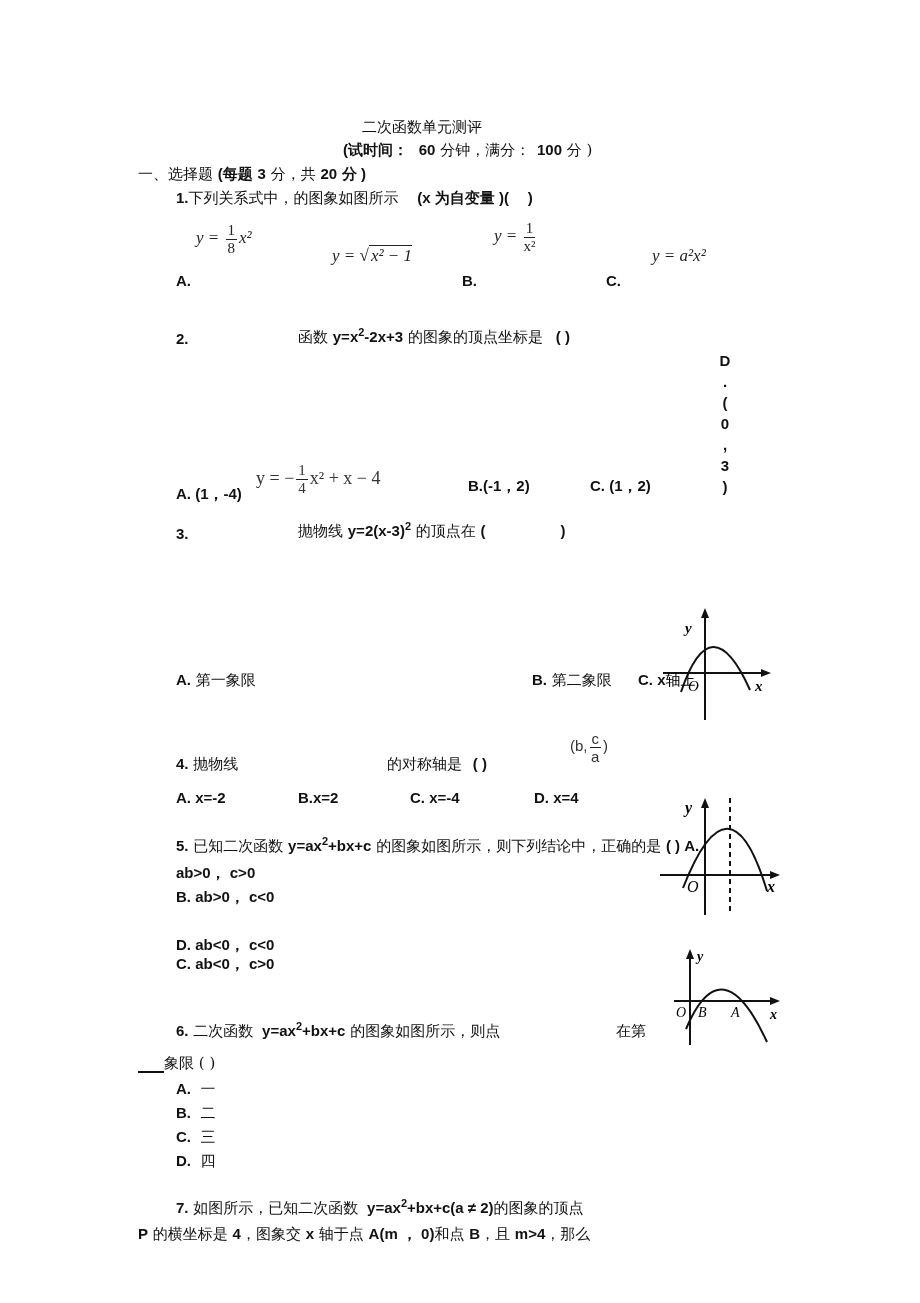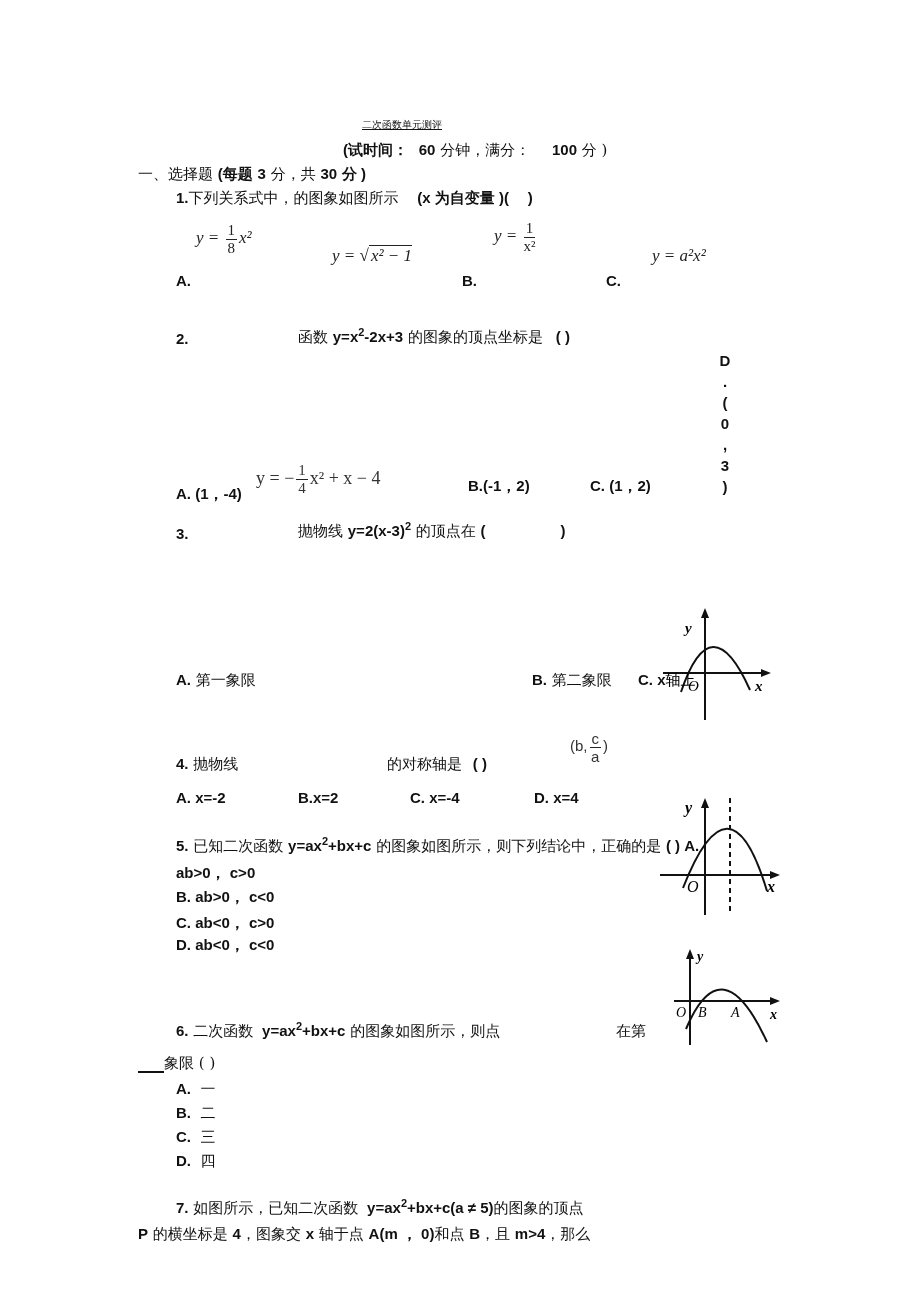--- a/index.html
+++ b/index.html
@@ -15,35 +15,35 @@
   .frac .d { line-height: 17px; font-size: 15px; }
   .sqrt { border-top: 1px solid #222; padding-left: 2px; }
   .vcol { position: absolute; left: 718px; top: 350px; width: 14px; text-align: center;
           font-family: "Liberation Sans", sans-serif; font-weight: bold; font-size: 15px; line-height: 21px; }
   svg.graph { position: absolute; overflow: visible; }
   .blank { display: inline-block; width: 26px; border-bottom: 2px solid #111; height: 14px; vertical-align: bottom; }
 </style>
 </head>
 <body>
 
-<div class="abs cj" style="left:362px; top:118px; font-size:10px;text-decoration:underline;">二次函数单元测评</div>
+<div class="abs cj" style="left:362px; top:118px; font-size:15px;">二次函数单元测评</div>
 <div class="abs" style="left:343px; top:141px;">
   <span class="b">(试时间：</span>
   <span class="b" style="margin-left:6px;">60</span>
   <span class="cj">分钟，满分：</span>
-  <span class="b" style="margin-left:17px;">100</span>
+  <span class="b" style="margin-left:2px;">100</span>
   <span class="cj">分 )</span>
 </div>
 
 <div class="abs" style="left:138px; top:165px;">
   <span class="cj">一、选择题</span>
   <span class="b">(每题</span>
   <span class="b">3</span>
   <span class="cj">分，共</span>
-  <span class="b">30</span>
+  <span class="b">20</span>
   <span class="b">分 )</span>
 </div>
 
 <div class="abs" style="left:176px; top:189px;">
   <span class="b">1.</span><span class="cj">下列关系式中，的图象如图所示</span>
   <span class="b" style="margin-left:14px;">(x 为自变量 )(</span>
   <span class="b" style="margin-left:14px;">)</span>
 </div>
 <div class="abs math" style="left:196px; top:222px;">
   <span>y =</span>
@@ -154,21 +154,21 @@
 
 <div class="abs" style="left:176px; top:837px;">
   <span class="b">5.</span>
   <span class="cj">已知二次函数</span>
   <span class="b"><span>y=ax</span><sup>2</sup><span>+bx+c</span></span>
   <span class="cj">的图象如图所示，则下列结论中，正确的是</span>
   <span class="b">( ) A.</span>
 </div>
 <div class="abs b" style="left:176px; top:864px;">ab&gt;0，  c&gt;0</div>
 <div class="abs b" style="left:176px; top:888px;">B. ab&gt;0，  c&lt;0</div>
-<div class="abs b" style="left:176px; top:914px;">C. ab&lt;0，  c&gt;0</div>
+<div class="abs b" style="left:176px; top:955px;">C. ab&lt;0，  c&gt;0</div>
 <div class="abs b" style="left:176px; top:936px;">D. ab&lt;0，  c&lt;0</div>
 
 <svg class="graph" style="left:672px; top:947px;" width="115" height="100" viewBox="0 0 115 100">
   <line x1="18" y1="98" x2="18" y2="8" stroke="#111" stroke-width="2"></line>
   <polygon points="18,2 14,12 22,12" fill="#111"></polygon>
   <line x1="2" y1="54" x2="103" y2="54" stroke="#111" stroke-width="2"></line>
   <polygon points="108,54 98,50 98,58" fill="#111"></polygon>
   <path d="M14,82 Q50,-3 95,95" fill="none" stroke="#111" stroke-width="2"></path>
   <text x="25" y="14" font-family="Liberation Serif, serif" font-style="italic" font-weight="bold" font-size="14">y</text>
   <text x="98" y="72" font-family="Liberation Serif, serif" font-style="italic" font-weight="bold" font-size="14">x</text>
@@ -188,21 +188,21 @@
   <span class="blank"></span><span class="cj">象限 (     )</span>
 </div>
 <div class="abs" style="left:176px; top:1080px;"><span class="b">A.</span>&nbsp;&nbsp;<span class="cj">一</span></div>
 <div class="abs" style="left:176px; top:1104px;"><span class="b">B.</span>&nbsp;&nbsp;<span class="cj">二</span></div>
 <div class="abs" style="left:176px; top:1128px;"><span class="b">C.</span>&nbsp;&nbsp;<span class="cj">三</span></div>
 <div class="abs" style="left:176px; top:1152px;"><span class="b">D.</span>&nbsp;&nbsp;<span class="cj">四</span></div>
 
 <div class="abs" style="left:176px; top:1199px;">
   <span class="b">7.</span>
   <span class="cj">如图所示，已知二次函数</span>
-  <span class="b" style="margin-left:4px;"><span>y=ax</span><sup>2</sup><span>+bx+c(a  ≠  5)</span></span><span class="cj">的图象的顶点</span>
+  <span class="b" style="margin-left:4px;"><span>y=ax</span><sup>2</sup><span>+bx+c(a  ≠  2)</span></span><span class="cj">的图象的顶点</span>
 </div>
 <div class="abs" style="left:138px; top:1225px;">
   <span class="b">P</span>
   <span class="cj">的横坐标是</span>
   <span class="b">4</span><span class="cj">，图象交</span>
   <span class="b">x</span>
   <span class="cj">轴于点</span>
   <span class="b">A(m ， 0)</span><span class="cj">和点</span>
   <span class="b">B</span><span class="cj">，且</span>
   <span class="b">m&gt;4</span><span class="cj">，那么</span>

